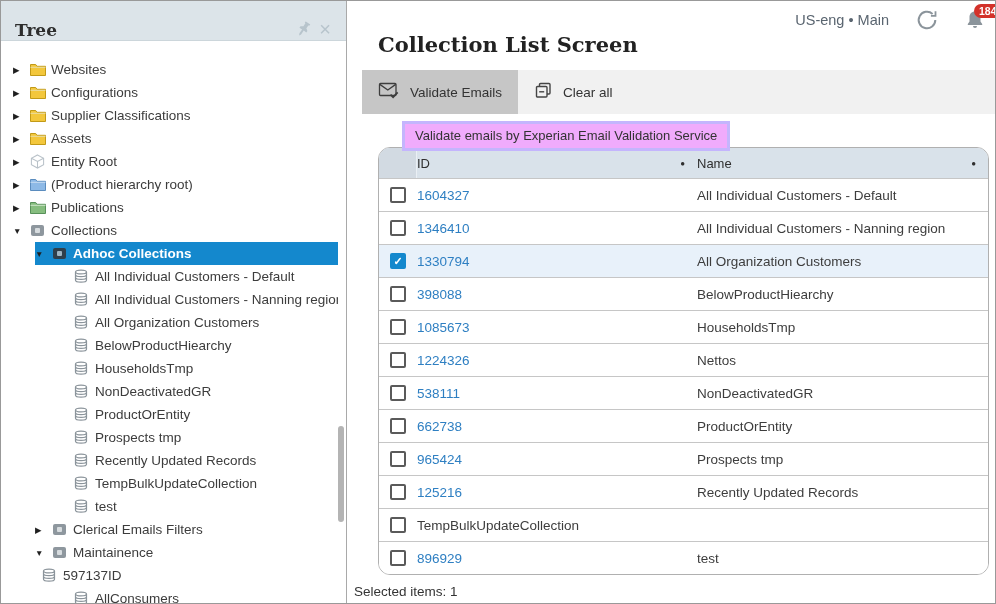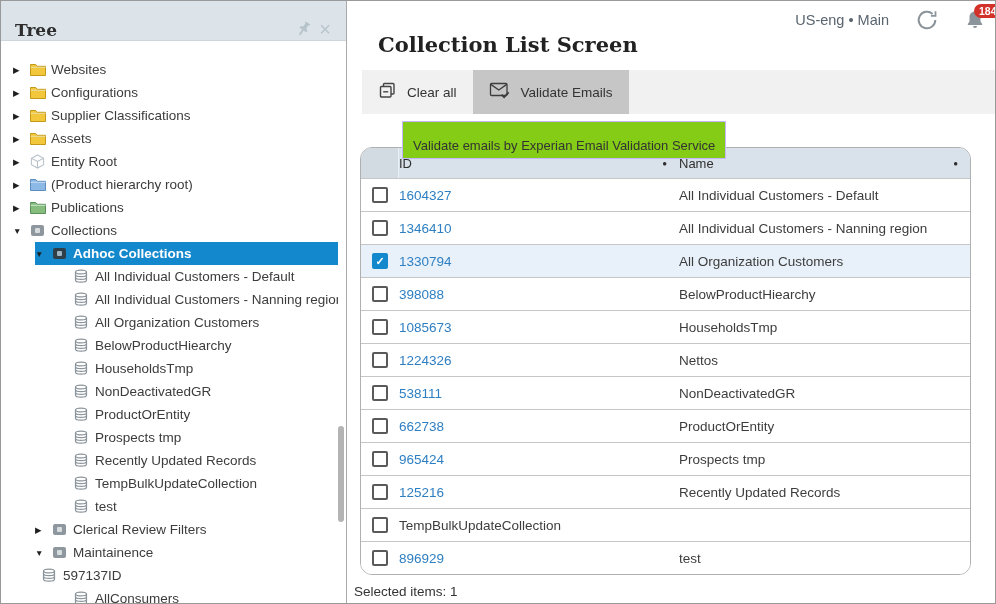--- a/index.html
+++ b/index.html
@@ -26,23 +26,23 @@
   
   .main { position:absolute; left:347px; top:0; right:0; bottom:0; background:#fff; }
   .topbar { position:absolute; top:0; right:10px; height:37px; display:flex; align-items:center; gap:27px; }
   .locale-text { font-size:14.5px; color:#5a6570; }
   .icon-btn { position:relative; display:flex; align-items:center; cursor:pointer; }
   .badge { position:absolute; top:-6px; left:9px; background:#d3322a; color:#fff; font-size:10.5px; font-weight:700; padding:2px 5px 1px; border-radius:9px; line-height:1.1; }
   .page-title { position:absolute; top:31px; left:30px; font-family:"DejaVu Serif", serif; font-size:21px; font-weight:600; color:#222; }
   .toolbar { position:absolute; top:69px; left:14px; right:0; height:44px; background:#f1f1f1; display:flex; align-items:stretch; }
   .tbtn { display:flex; align-items:center; gap:9px; padding:0 16px; font-size:13.5px; color:#333; cursor:pointer; }
   .tbtn.active { background:#c6c6c6; }
-  .tooltip { position:absolute; top:120px; left:54px; z-index:10; background:#84cc16; border:1px solid #c4b5fd; padding:16px 10px 5px; font-size:13px; color:#333; white-space:nowrap; }
+  .tooltip { position:absolute; top:120px; left:54px; z-index:10; background:#f0abfc; border:3px solid #c4b5fd; padding:4px 10px 5px; font-size:13px; color:#333; white-space:nowrap; }
   
-  .table { position:absolute; top:146px; left:12px; width:611px; border:1px solid #b0b0b0; border-radius:12px; overflow:hidden; background:#fff; }
+  .table { position:absolute; top:146px; left:30px; width:611px; border:1px solid #b0b0b0; border-radius:12px; overflow:hidden; background:#fff; }
   .thead { display:flex; height:30px; background:#d9e2ea; font-size:13px; color:#2f2f2f; }
   .trow { display:flex; height:33px; border-top:1px solid #c6c6c6; background:#fff; font-size:13.5px; }
   .trow.selected { background:#e8f1fa; }
   .cell { display:flex; align-items:center; }
   .cb-cell { width:38px; padding-left:11px; flex:none; }
   .thead .cb-cell { background:#d2dae2; border-right:1px solid #eaeff4; }
   .id-cell { width:280px; flex:none; padding-right:12px; justify-content:space-between; }
   .name-cell { flex:1; padding-right:12px; justify-content:space-between; }
   .col-dot { font-size:8px; color:#2f2f2f; }
   .cb { width:16px; height:16px; border:2px solid #5a5a5a; border-radius:2px; background:#fff; display:flex; align-items:center; justify-content:center; cursor:pointer; flex:none; }
@@ -322,21 +322,21 @@
         </div>
         <div class="tree-row" style="padding-left: 34px;">
           <div class="rowc">
             <span class="arrow">▶</span>
             <span class="ticon">
               <svg width="15" height="15" viewBox="0 0 15 15">
                 <rect x="1" y="2" width="13" height="11" rx="2" fill="#8e979e"></rect>
                 <rect x="5" y="5" width="5" height="5" rx="1" fill="#d7dcdf"></rect>
               </svg>
             </span>
-            <span class="tlabel">Clerical Review Filters</span>
+            <span class="tlabel">Clerical Emails Filters</span>
           </div>
         </div>
         <div class="tree-row" style="padding-left: 34px;">
           <div class="rowc">
             <span class="arrow">▼</span>
             <span class="ticon">
               <svg width="15" height="15" viewBox="0 0 15 15">
                 <rect x="1" y="2" width="13" height="11" rx="2" fill="#8e979e"></rect>
                 <rect x="5" y="5" width="5" height="5" rx="1" fill="#d7dcdf"></rect>
               </svg>
@@ -393,40 +393,40 @@
           <path d="M10 1.5c-3.3 0-5.5 2.4-5.5 5.8v4.2L2.8 14v1h14.4v-1l-1.7-2.5V7.3C15.5 3.9 13.3 1.5 10 1.5z"></path>
           <path d="M8 16a2 2 0 0 0 4 0z"></path>
         </svg>
         <span class="badge">184</span>
       </span>
     </div>
 
     <h1 class="page-title">Collection List Screen</h1>
 
     <div class="toolbar">
+      <div class="tbtn active">
+        <span>
+          <svg width="23" height="19" viewBox="0 0 23 19" fill="none" stroke="#3d3d3d" stroke-width="1.3">
+            <rect x="1.5" y="2.5" width="16.5" height="12" rx="1"></rect>
+            <path d="M1.8 3.4 9.8 9l7.9-5.6"></path>
+            <path d="M12.5 13.6l2.6 2.6 4.6-4.8" stroke-width="1.7"></path>
+          </svg>
+        </span>
+        <span>Validate Emails</span>
+      </div>
       <div class="tbtn">
         <span>
           <svg width="20" height="18" viewBox="0 0 20 18" fill="none" stroke="#444" stroke-width="1.4">
             <rect x="5.5" y="1.5" width="10.5" height="10.5" rx="1"></rect>
             <rect x="2.5" y="4.5" width="10.5" height="10.5" rx="1" fill="#f1f1f1"></rect>
             <path d="M5.2 9.8h5"></path>
           </svg>
         </span>
         <span>Clear all</span>
       </div>
-      <div class="tbtn active">
-        <span>
-          <svg width="23" height="19" viewBox="0 0 23 19" fill="none" stroke="#3d3d3d" stroke-width="1.3">
-            <rect x="1.5" y="2.5" width="16.5" height="12" rx="1"></rect>
-            <path d="M1.8 3.4 9.8 9l7.9-5.6"></path>
-            <path d="M12.5 13.6l2.6 2.6 4.6-4.8" stroke-width="1.7"></path>
-          </svg>
-        </span>
-        <span>Validate Emails</span>
-      </div>
     </div>
 
     <div class="tooltip">Validate emails by Experian Email Validation Service</div>
 
     <div class="table">
       <div class="thead">
         <div class="cell cb-cell"></div>
         <div class="cell id-cell">
           <span>ID</span>
           <span class="col-dot">●</span>

